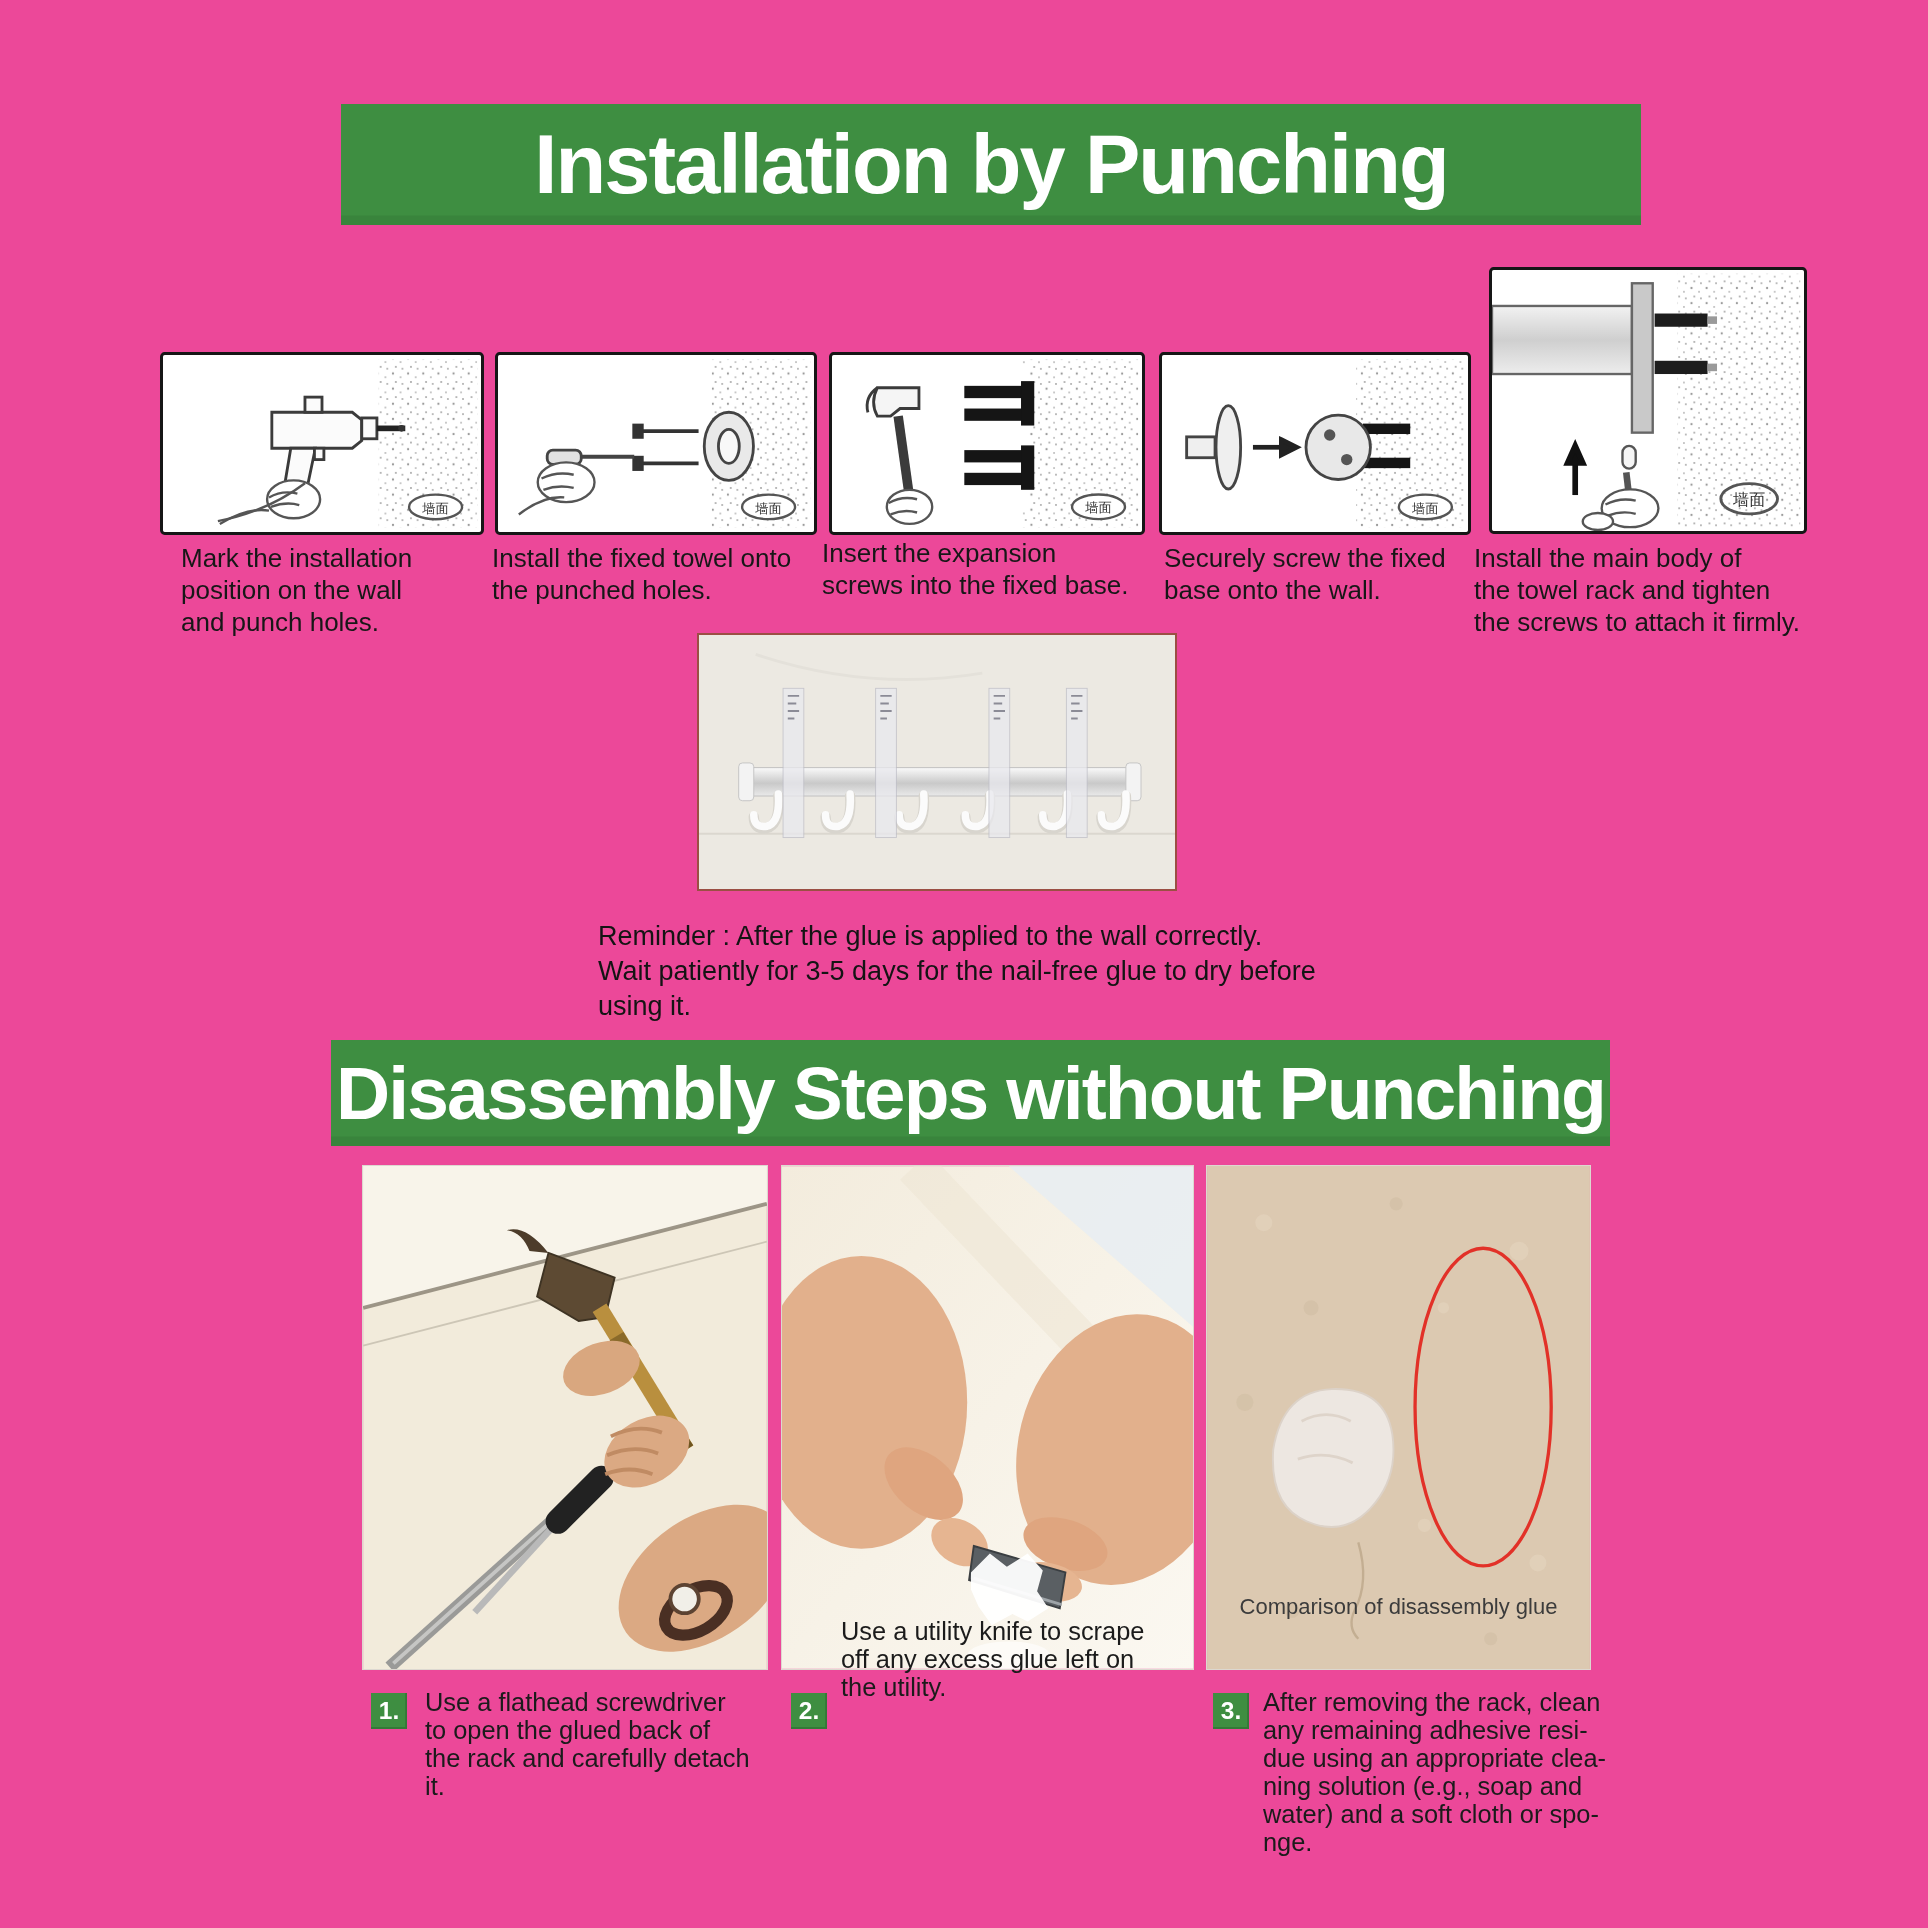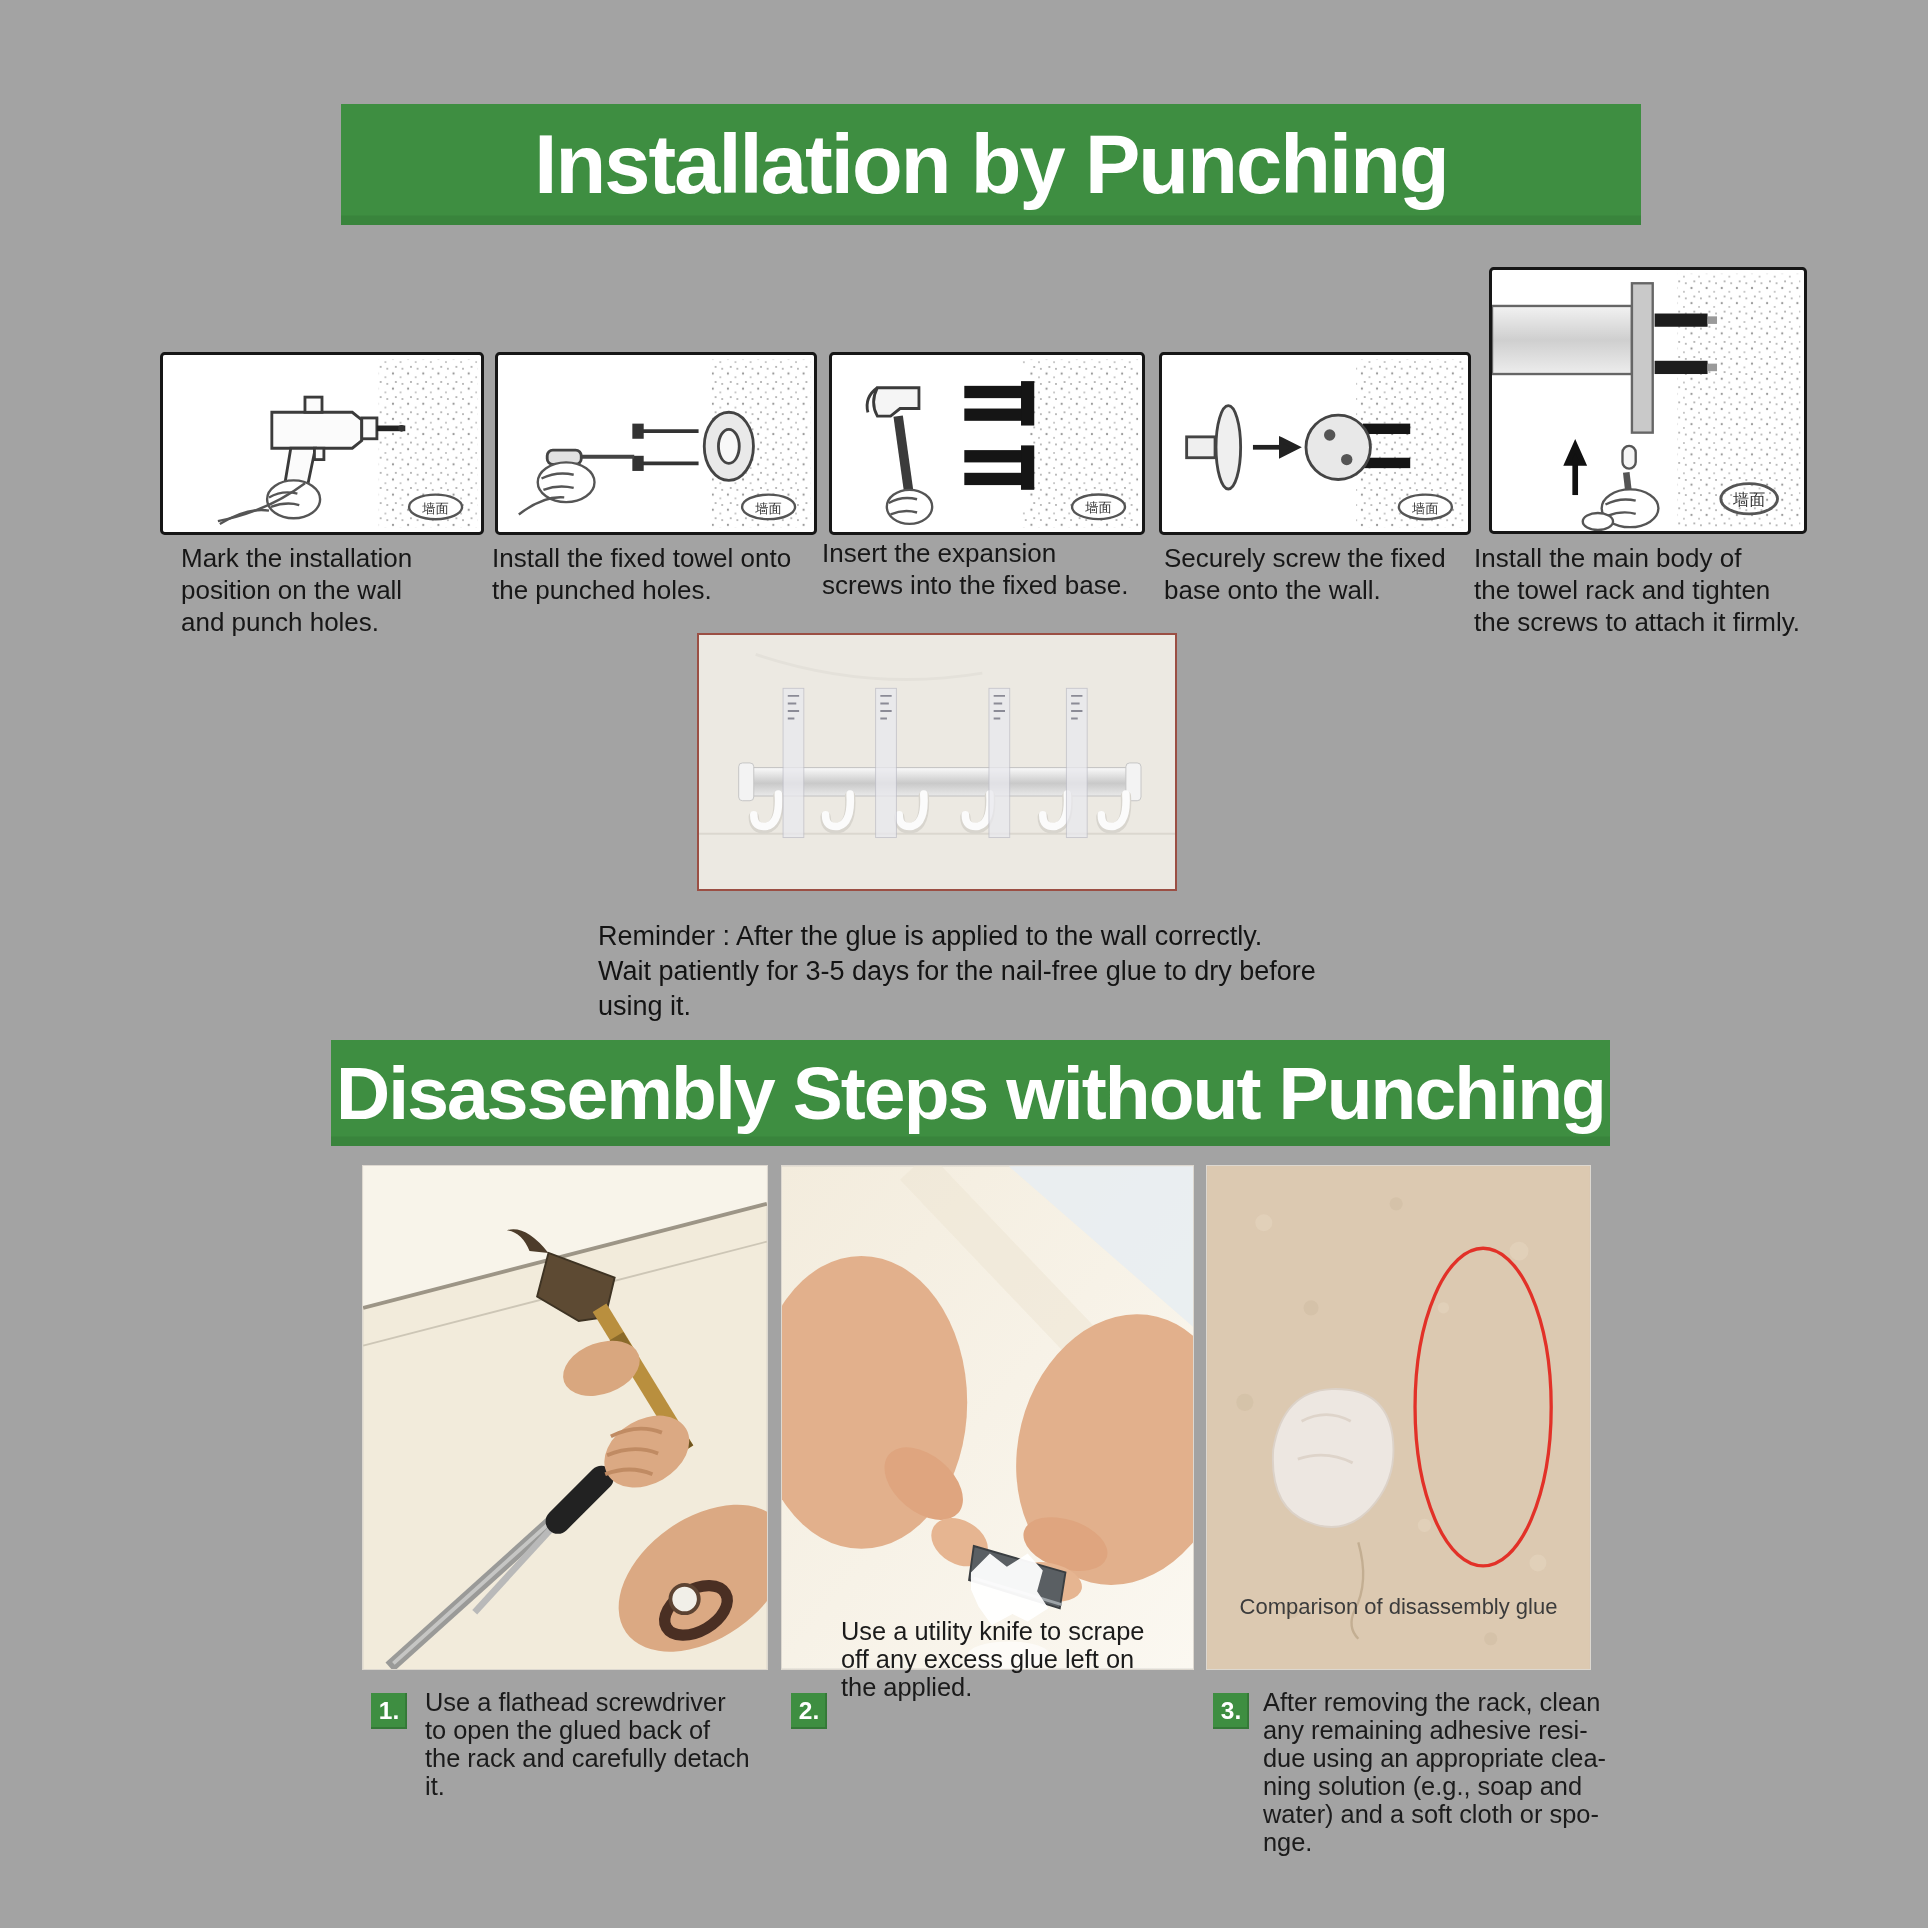--- a/index.html
+++ b/index.html
@@ -1,16 +1,16 @@
 <!DOCTYPE html>
 <html style="font-size:15px"><head>
 <meta charset="utf-8">
 <style>
   html,body{margin:0;padding:0;background:#ffffff;}
-  #canvas{position:relative;width:1928px;height:1928px;background:#a3a3a3;
+  #canvas{position:relative;width:1928px;height:1928px;background:#ec4899;
           font-family:"Liberation Sans",sans-serif;overflow:hidden;color:#1e1e1e;}
   .abs{position:absolute;}
   .banner{background:#3E8E41;display:flex;align-items:center;justify-content:center;
           box-shadow:inset 0 -9.4px 0 rgba(0,0,0,0.07);}
   .banner-text{color:#ffffff;font-weight:bold;letter-spacing:-1.9px;white-space:nowrap;}
   .figbox{background:#ffffff;border:3.8px solid #161616;border-radius:4.7px;box-sizing:border-box;}
   .figbox svg{width:100%;height:100%;display:block;}
   .caption{text-align:left;font-size:26px;line-height:32px;color:#171717;}
   .caption div{white-space:nowrap;}
   .photo-frame{border:2.8px solid #9B4F44;box-sizing:border-box;background:#ECE9E2;}
@@ -419,21 +419,21 @@
     <div>the rack and carefully detach</div>
     <div>it.</div>
   </div>
 
   <div class="abs step-badge" style="left:791px;top:1693px;">
     <span>2.</span>
   </div>
   <div class="abs step-text" style="left:841px;top:1617px;width:339px;">
     <div>Use a utility knife to scrape</div>
     <div>off any excess glue left on</div>
-    <div>the applied.</div>
+    <div>the utility.</div>
   </div>
 
   <div class="abs step-badge" style="left:1213px;top:1693px;">
     <span>3.</span>
   </div>
   <div class="abs step-text" style="left:1263px;top:1688px;width:348px;">
     <div>After removing the rack, clean</div>
     <div>any remaining adhesive resi-</div>
     <div>due using an appropriate clea-</div>
     <div>ning solution (e.g., soap and</div>

